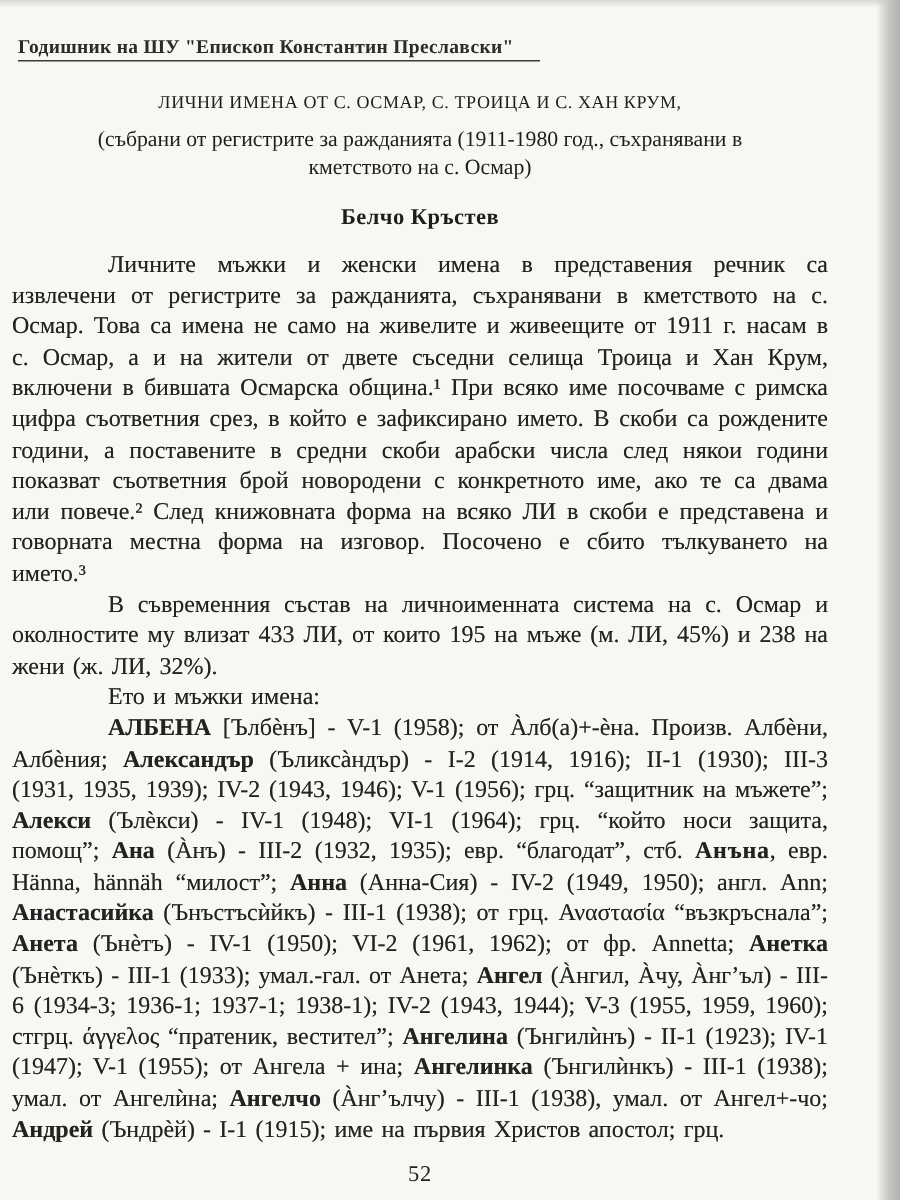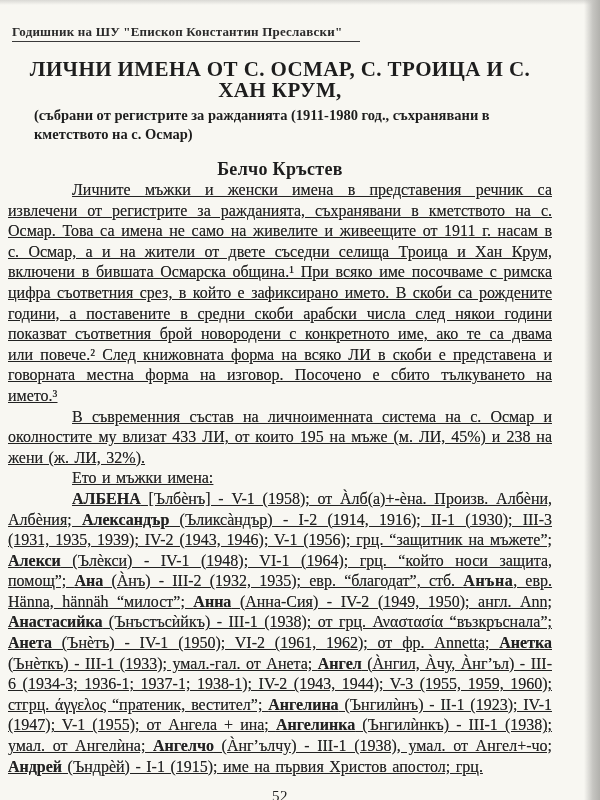--- a/index.html
+++ b/index.html
@@ -47,50 +47,51 @@
     border-bottom: 1.5px solid #3a3a3a;
     padding-right: 18px;
     padding-bottom: 1px;
     margin-left: 4px;
   }
   .title-block {
     margin-top: 17px;
     text-align: center;
   }
   .title-line {
-    font-size: 21px;
-    font-weight: bold;
+    font-size: 12px;
+    font-weight: normal;
     line-height: 21px;
     letter-spacing: 0.4px;
   }
   .subtitle {
     margin-top: 5px;
+    text-align: center;
     font-size: 14.5px;
-    font-weight: bold;
+    font-weight: normal;
     line-height: 19px;
     padding: 0 26px;
   }
   .author {
     margin-top: 15px;
+    margin-bottom: 13px;
     text-align: center;
-    font-size: 18px;
+    font-size: 15px;
     font-weight: bold;
     letter-spacing: 0.3px;
   }
   p.body-par {
     margin: 0;
     font-size: 16px;
     line-height: 20.6px;
     text-align: justify;
     text-indent: 64px;
     word-spacing: 1.5px;
     color: #222;
     
     text-shadow: 0 0 0.4px rgba(40,40,40,0.55);
-    text-decoration: underline;
   }
   p.body-par b { font-weight: bold; }
   .ocs { font-weight: bold; letter-spacing: 0.5px; }
   .page-number {
     text-align: center;
     font-size: 15px;
     margin-top: 11px;
     color: #222;
     letter-spacing: 0.5px;
   }

